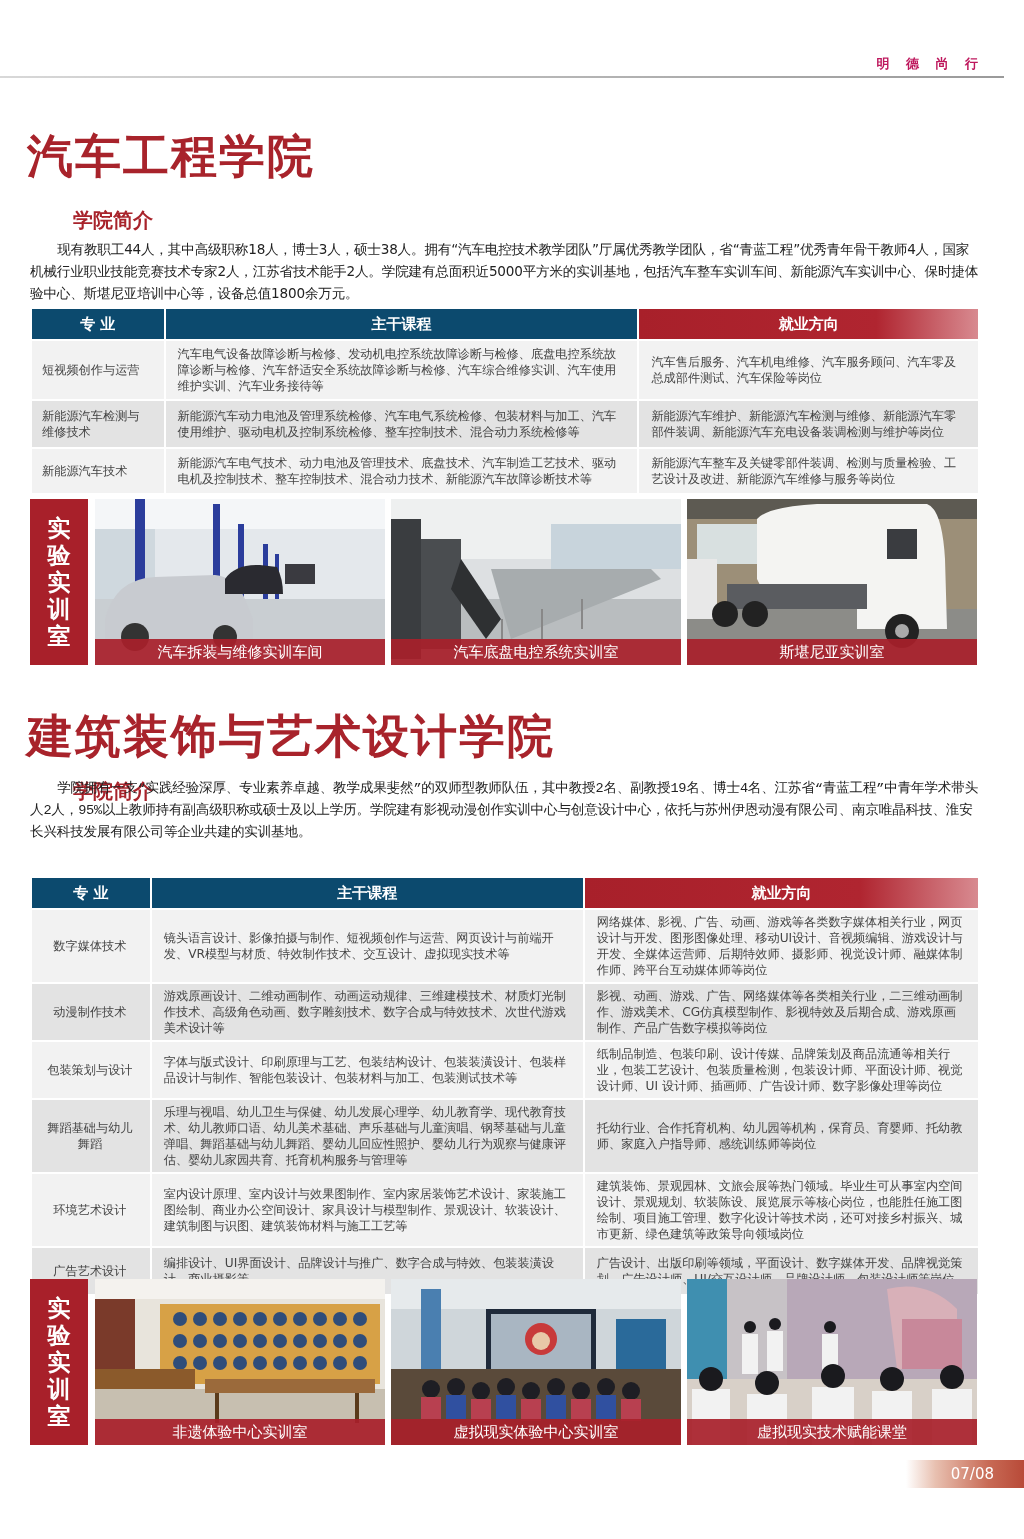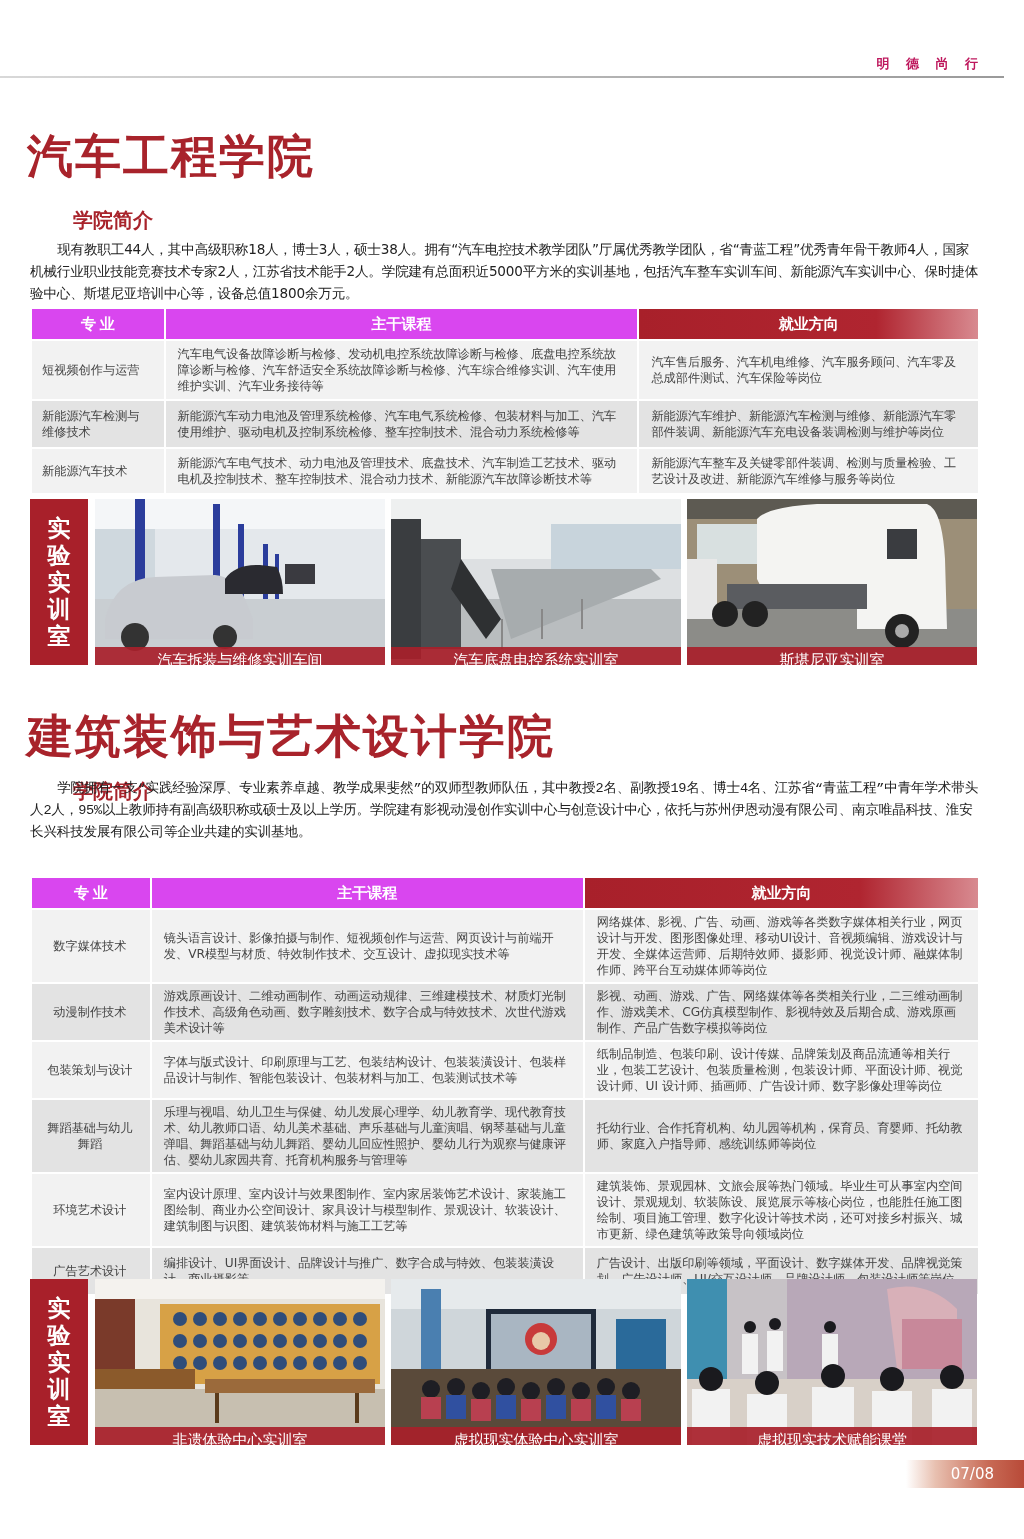--- a/index.html
+++ b/index.html
@@ -14,33 +14,33 @@
   .college-title { position: absolute; left: 27px; font-family: "DejaVu Serif", "Liberation Serif", serif;
     font-weight: bold; color: #a8232b; font-size: 46px; letter-spacing: 2px; line-height: 1; }
   .intro-heading { position: absolute; left: 30px; font-size: 20px; font-weight: bold; color: #a8232b; margin-left: 43px; }
   .intro-text { position: absolute; left: 30px; width: 950px; font-size: 13.6px; line-height: 22px;
     color: #222; text-indent: 2em; letter-spacing: -0.2px; }
 
   table.majors { position: absolute; left: 30px; border-collapse: separate; border-spacing: 2px; 
     font-size: 12.2px; color: #444; }
   table.majors th { background: linear-gradient(to right, #a8202a 0%, #b02530 70%, #d88a90 100%);
     color: #fff; font-size: 15px; font-weight: bold; height: 30px; text-align: center; }
-  table.majors th.h-major, table.majors th.h-course { background: #d946ef; font-family: Liberation Serif, serif; }
+  table.majors th.h-major, table.majors th.h-course { background: #0c4a6e; }
   table.majors td { vertical-align: middle; line-height: 16px; padding: 4px 12px; }
   table.majors tr.odd td { background: #f2f2f2; }
   table.majors tr.even td { background: #e3e3e3; }
   table.majors td.major { padding-left: 10px; }
   table.t2 td.major { text-align: center; }
 
   .lab-strip { position: absolute; left: 30px; height: 166px; }
   .lab-label { position: absolute; left: 0; top: 0; width: 58px; height: 166px; background: #a8202a;
     color: #fff; font-weight: bold; font-size: 23px; line-height: 27px; text-align: center;
     display: flex; flex-direction: column; justify-content: center; align-items: center; }
   .lab-photo { position: absolute; top: 0; width: 290px; height: 166px; overflow: hidden; }
-  .lab-photo .caption { position: absolute; left: 0; bottom: 0; width: 100%; height: 18px;
+  .lab-photo .caption { position: absolute; left: 0; bottom: 0; width: 100%; height: 26px;
     background: rgba(168, 32, 42, 0.92); color: #fff; font-size: 15px; text-align: center; line-height: 26px; }
 
   .page-badge { position: absolute; right: 0; top: 1460px; width: 118px; height: 28px;
     background: linear-gradient(to right, rgba(255,255,255,0) 0%, #e8c0b0 25%, #c86a55 70%, #b84a38 100%);
     color: #fff; font-size: 15px; line-height: 28px; text-align: right; padding-right: 30px; }
 </style>
 </head>
 <body>
 
 <div class="motto">明 德 尚 行</div>

